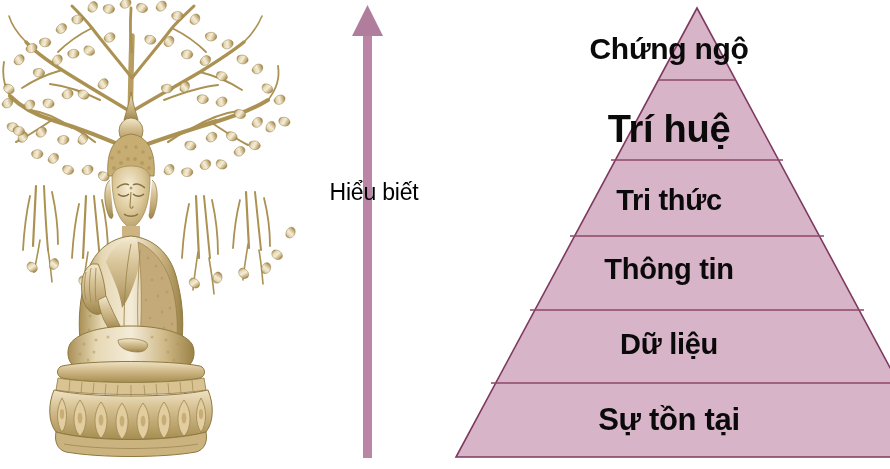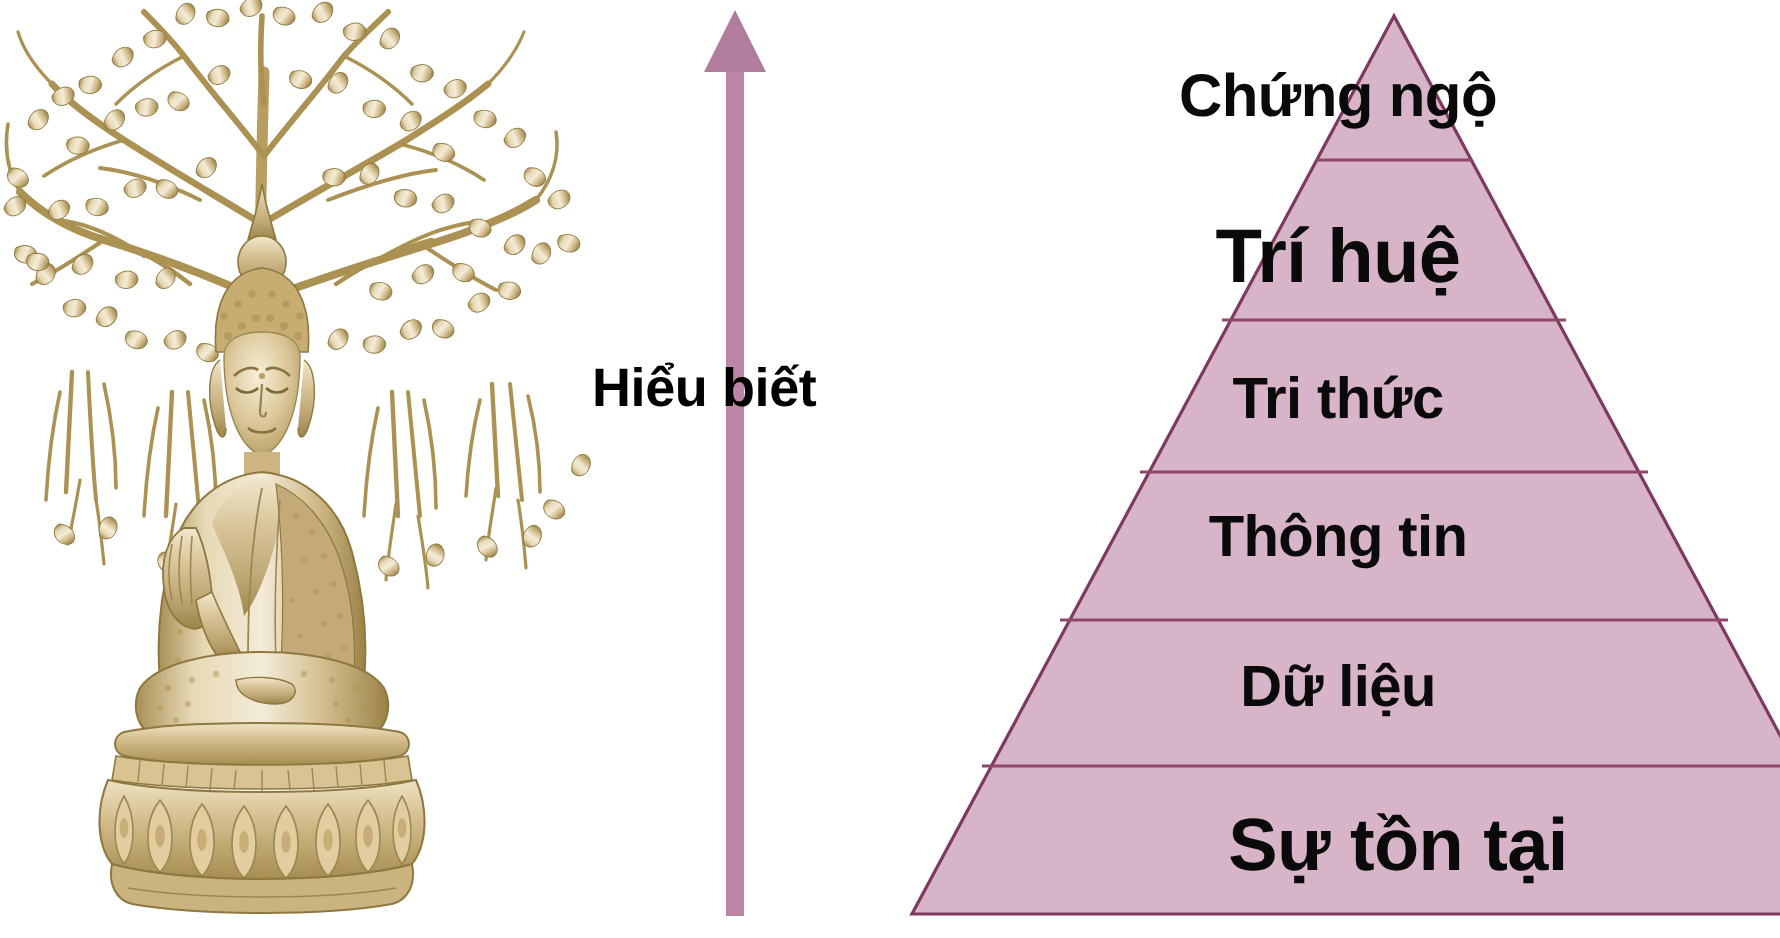--- a/index.html
+++ b/index.html
@@ -26,23 +26,23 @@
   
   #arrow-group{
     position:absolute;left:290px;top:0;width:180px;height:469px;
   }
   #arrow-svg{display:block;}
 
   #arrow-label{
     position:absolute;
     left:296px; top:181px;
     width:156px;
-    text-align:left;
-    font-size:27px;
-    font-weight:bold;
+    text-align:center;
+    font-size:23px;
+    font-weight:normal;
     color:#000000;
     letter-spacing:-0.2px;
     white-space:nowrap;
     line-height:1;
   }
 
   
   #pyramid-group{
     position:absolute;left:440px;top:0;width:450px;height:469px;
   }
@@ -63,21 +63,21 @@
     display:inline-block;
     position:relative;
     left:258px; 
   }
 
   #tier-0{ top:34px;  font-size:30px; }
   #tier-1{ top:110px; font-size:38px; }
   #tier-2{ top:186px; font-size:29px; }
   #tier-3{ top:255px; font-size:29px; }
   #tier-4{ top:330px; font-size:29px; }
-  #tier-5{ top:404px; font-size:37px;padding-left:30px; }
+  #tier-5{ top:404px; font-size:31px; }
 </style>
 </head>
 <body>
 
 <div id="stage">
 
   <div id="buddha-panel">
     <svg id="buddha-svg" width="300" height="469" viewBox="0 0 300 469">
       <defs>
         <linearGradient id="goldV" x1="0" y1="0" x2="0" y2="1">

